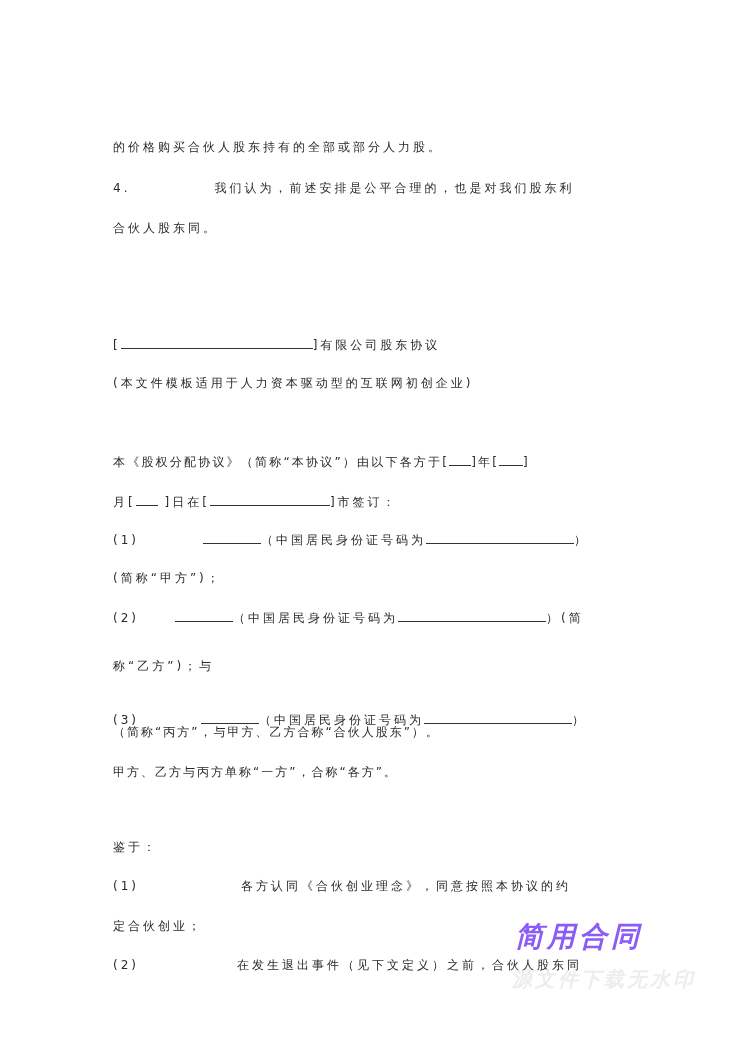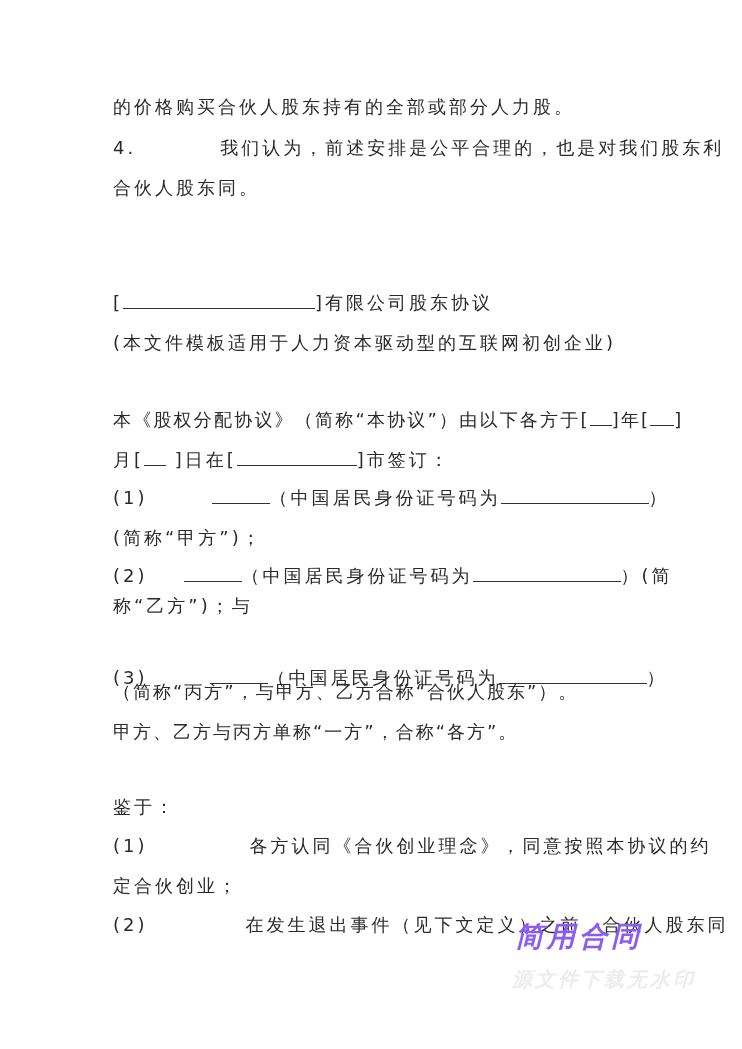--- a/index.html
+++ b/index.html
@@ -1,18 +1,18 @@
 <!DOCTYPE html>
 <html><head>
 <meta charset="utf-8">
 <style>
   html, body { margin:0; padding:0; }
   body { width:742px; height:1049px; background:#ffffff; position:relative; overflow:hidden;
          font-family:"DejaVu Sans", sans-serif; color:#2a2a2a; }
-  .line { position:absolute; left:113px; font-size:18px; line-height:20px; white-space:nowrap; letter-spacing:3px; }
+  .line { position:absolute; left:113px; font-size:12px; line-height:20px; white-space:nowrap; letter-spacing:3px;margin-top:40px; }
   .u { display:inline-block; border-bottom:1.3px solid #333; height:15px; vertical-align:baseline; }
   .gap { display:inline-block; }
   .wm1 { position:absolute; left:515px; top:918px; font-size:28px; font-weight:bold; font-style:italic;
          color:#8b5cf6; letter-spacing:4px; font-family:"DejaVu Sans", sans-serif;text-align:right; }
   .wm2 { position:absolute; left:512px; top:966px; font-size:20px; font-weight:bold; font-style:italic;
          color:#ededed; letter-spacing:3px; font-family:"DejaVu Sans", sans-serif; }
 </style>
 </head>
 <body>
 
@@ -43,21 +43,21 @@
   <div class="line" style="top:488px;">
     <span>(1)</span><span class="gap" style="width:64px;"></span><span class="u" style="width:58px;"></span><span>（中国居民身份证号码为</span><span class="u" style="width:148px;"></span><span>）</span>
   </div>
 
   <div class="line" style="top:528px;">(简称“甲方”)；</div>
 
   <div class="line" style="top:566px;">
     <span>(2)</span><span class="gap" style="width:36px;"></span><span class="u" style="width:58px;"></span><span>（中国居民身份证号码为</span><span class="u" style="width:148px;"></span><span>）(简</span>
   </div>
 
-  <div class="line" style="top:596px;">称“乙方”)；与</div>
+  <div class="line" style="top:616px;">称“乙方”)；与</div>
 
   <div class="line" style="top:668px;">
     <span>(3)</span><span class="gap" style="width:62px;"></span><span class="u" style="width:58px;"></span><span>（中国居民身份证号码为</span><span class="u" style="width:148px;"></span><span>）</span>
   </div>
 
   <div class="line" style="top:682px; letter-spacing:2px;">（简称“丙方”，与甲方、乙方合称“合伙人股东”）。</div>
 
   <div class="line" style="top:722px; letter-spacing:2px;text-align:center;">甲方、乙方与丙方单称“一方”，合称“各方”。</div>
 
   <div class="line" style="top:797px;">鉴于：</div>

